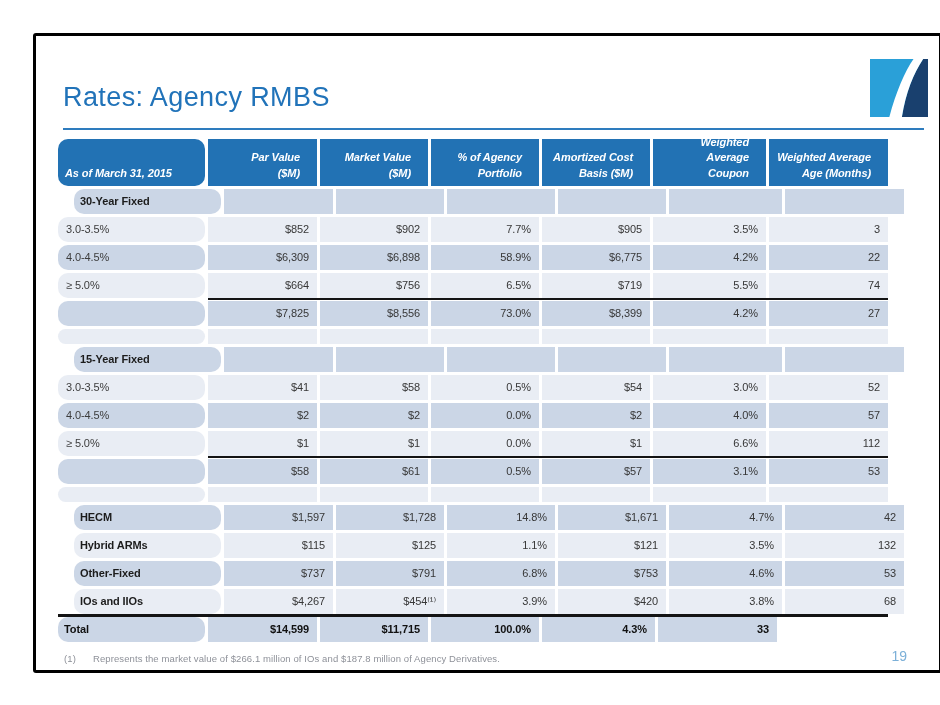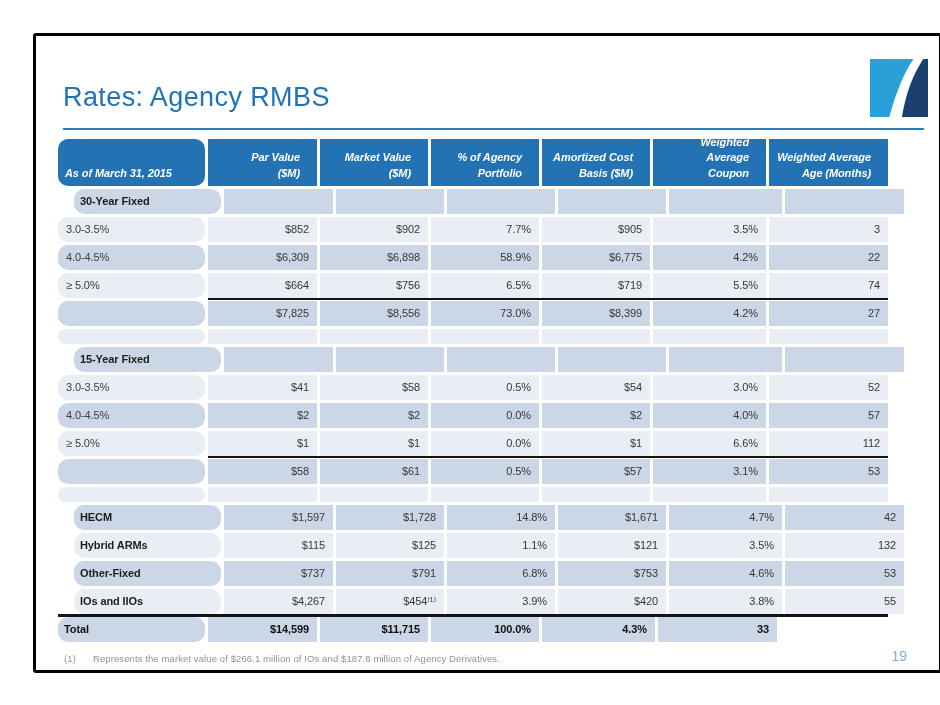--- a/index.html
+++ b/index.html
@@ -220,21 +220,21 @@
           <div class="cell c-num c6">4.6%</div>
           <div class="cell c-num c7">53</div>
         </div>
         <div class="t-row group light">
           <div class="cell c-label">IOs and IIOs</div>
           <div class="cell c-num c2">$4,267</div>
           <div class="cell c-num c3">$454⁽¹⁾</div>
           <div class="cell c-num c4">3.9%</div>
           <div class="cell c-num c5">$420</div>
           <div class="cell c-num c6">3.8%</div>
-          <div class="cell c-num c7">55</div>
+          <div class="cell c-num c7">68</div>
         </div>
         <div class="t-row total dark">
           <div class="cell c-label">Total</div>
           <div class="cell c-num c2">$14,599</div>
           <div class="cell c-num c3">$11,715</div>
           <div class="cell c-num c4">100.0%</div>
           <div class="cell c-num c6">4.3%</div>
           <div class="cell c-num c7">33</div>
         </div>
       </div>

